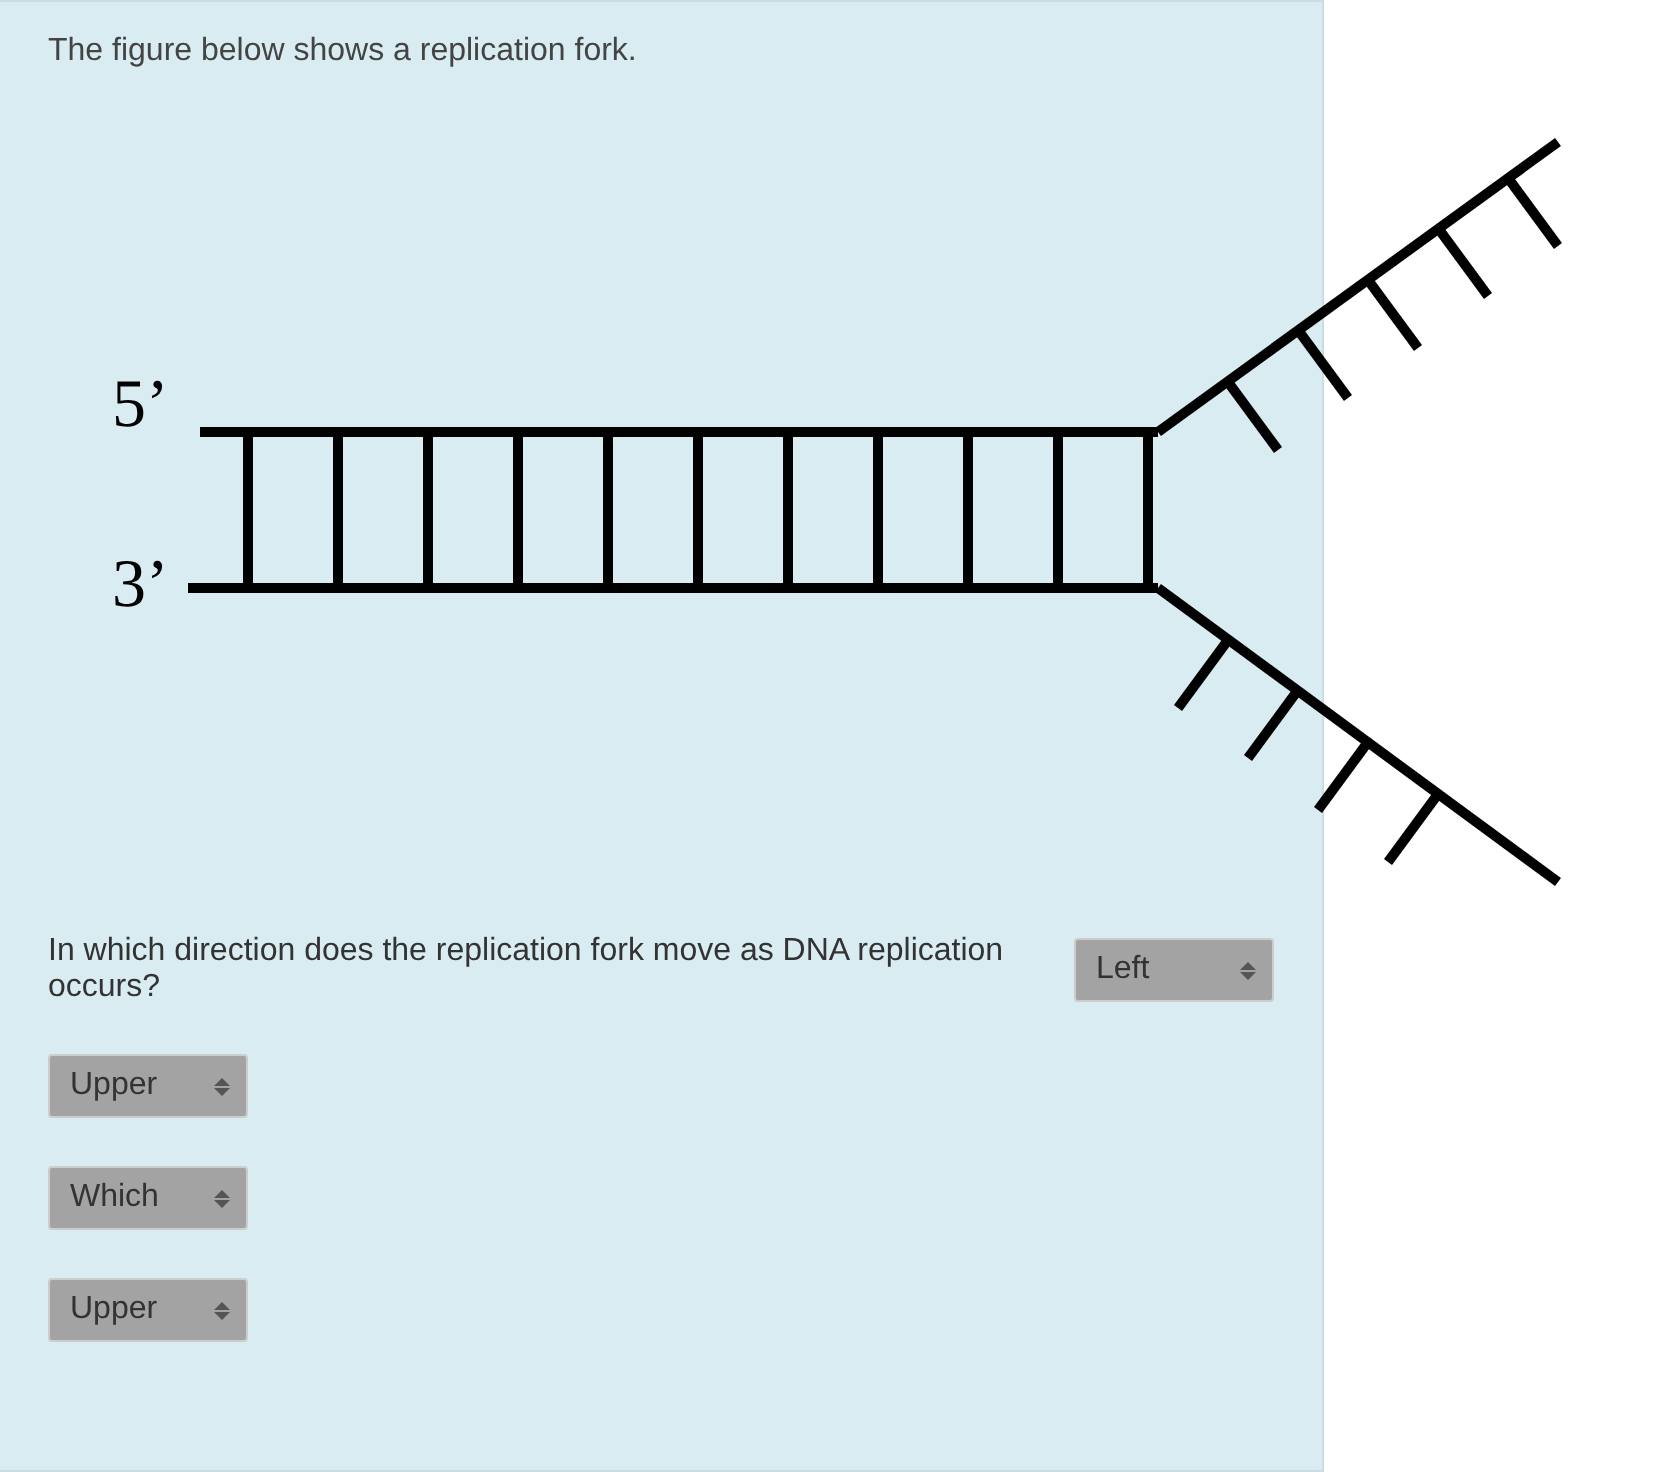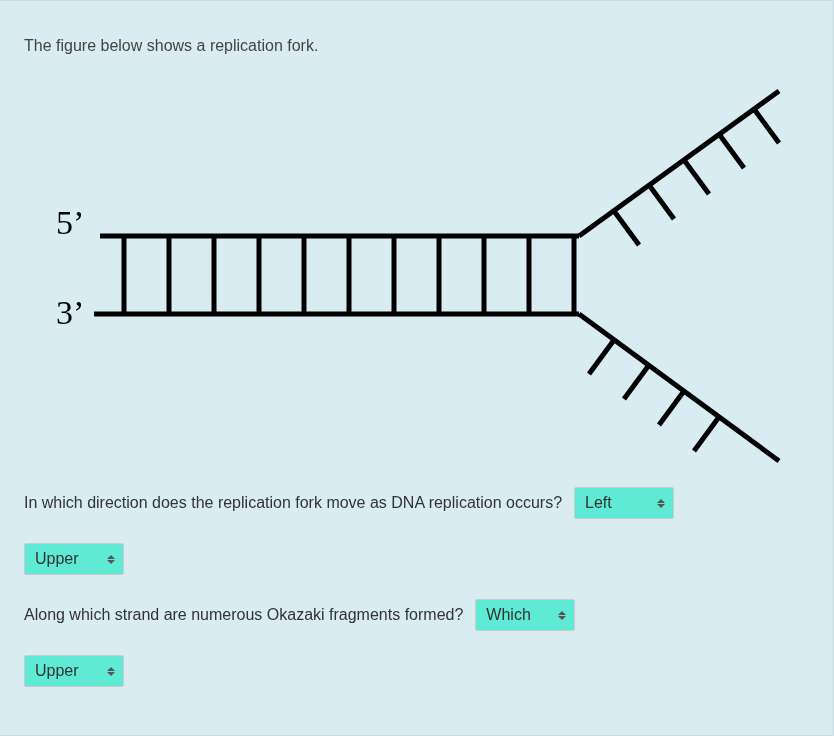--- a/index.html
+++ b/index.html
@@ -5,26 +5,26 @@
   html, body {
     margin: 0;
     padding: 0;
     font-family: "Helvetica Neue", Helvetica, Arial, sans-serif;
     font-size: 16px;
     color: #333;
     background: #fff;
   }
   .panel {
     box-sizing: border-box;
-    width: 834px;
+    width: 662px;
     height: 736px;
     background: #d9ecf2;
     border: 1px solid #c8dee5;
     border-left: none;
-    padding: 36px 24px 0 24px;
+    padding: 16px 24px 0 24px;
     position: relative;
   }
   .intro {
     font-size: 16px;
     color: #444;
     margin-bottom: 6px;
   }
   .figure-wrap {
     position: relative;
     width: 780px;
@@ -50,21 +50,21 @@
   .qa-row {
     display: flex;
     align-items: center;
     gap: 12px;
     margin: 18px 0 24px 0;
     font-size: 16px;
     color: #333;
   }
   .qa-row:first-child { margin-top: 0; }
   .select {
-    background: #5eead4;
+    background: #a3a3a3;
     border: 1px solid #ccc;
     border-radius: 2px;
     padding: 6px 28px 6px 10px;
     font-size: 16px;
     color: #333;
     position: relative;
     display: inline-flex;
     align-items: center;
     min-width: 60px;
     cursor: pointer;
@@ -153,21 +153,20 @@
     </div>
 
     <div class="qa-row">
       <span class="select">
         <span>Upper</span>
         <span class="caret"></span>
       </span>
     </div>
 
     <div class="qa-row">
-      <span>Along which strand are numerous Okazaki fragments formed?</span>
       <span class="select">
         <span>Which</span>
         <span class="caret"></span>
       </span>
     </div>
 
     <div class="qa-row">
       <span class="select">
         <span>Upper</span>
         <span class="caret"></span>

